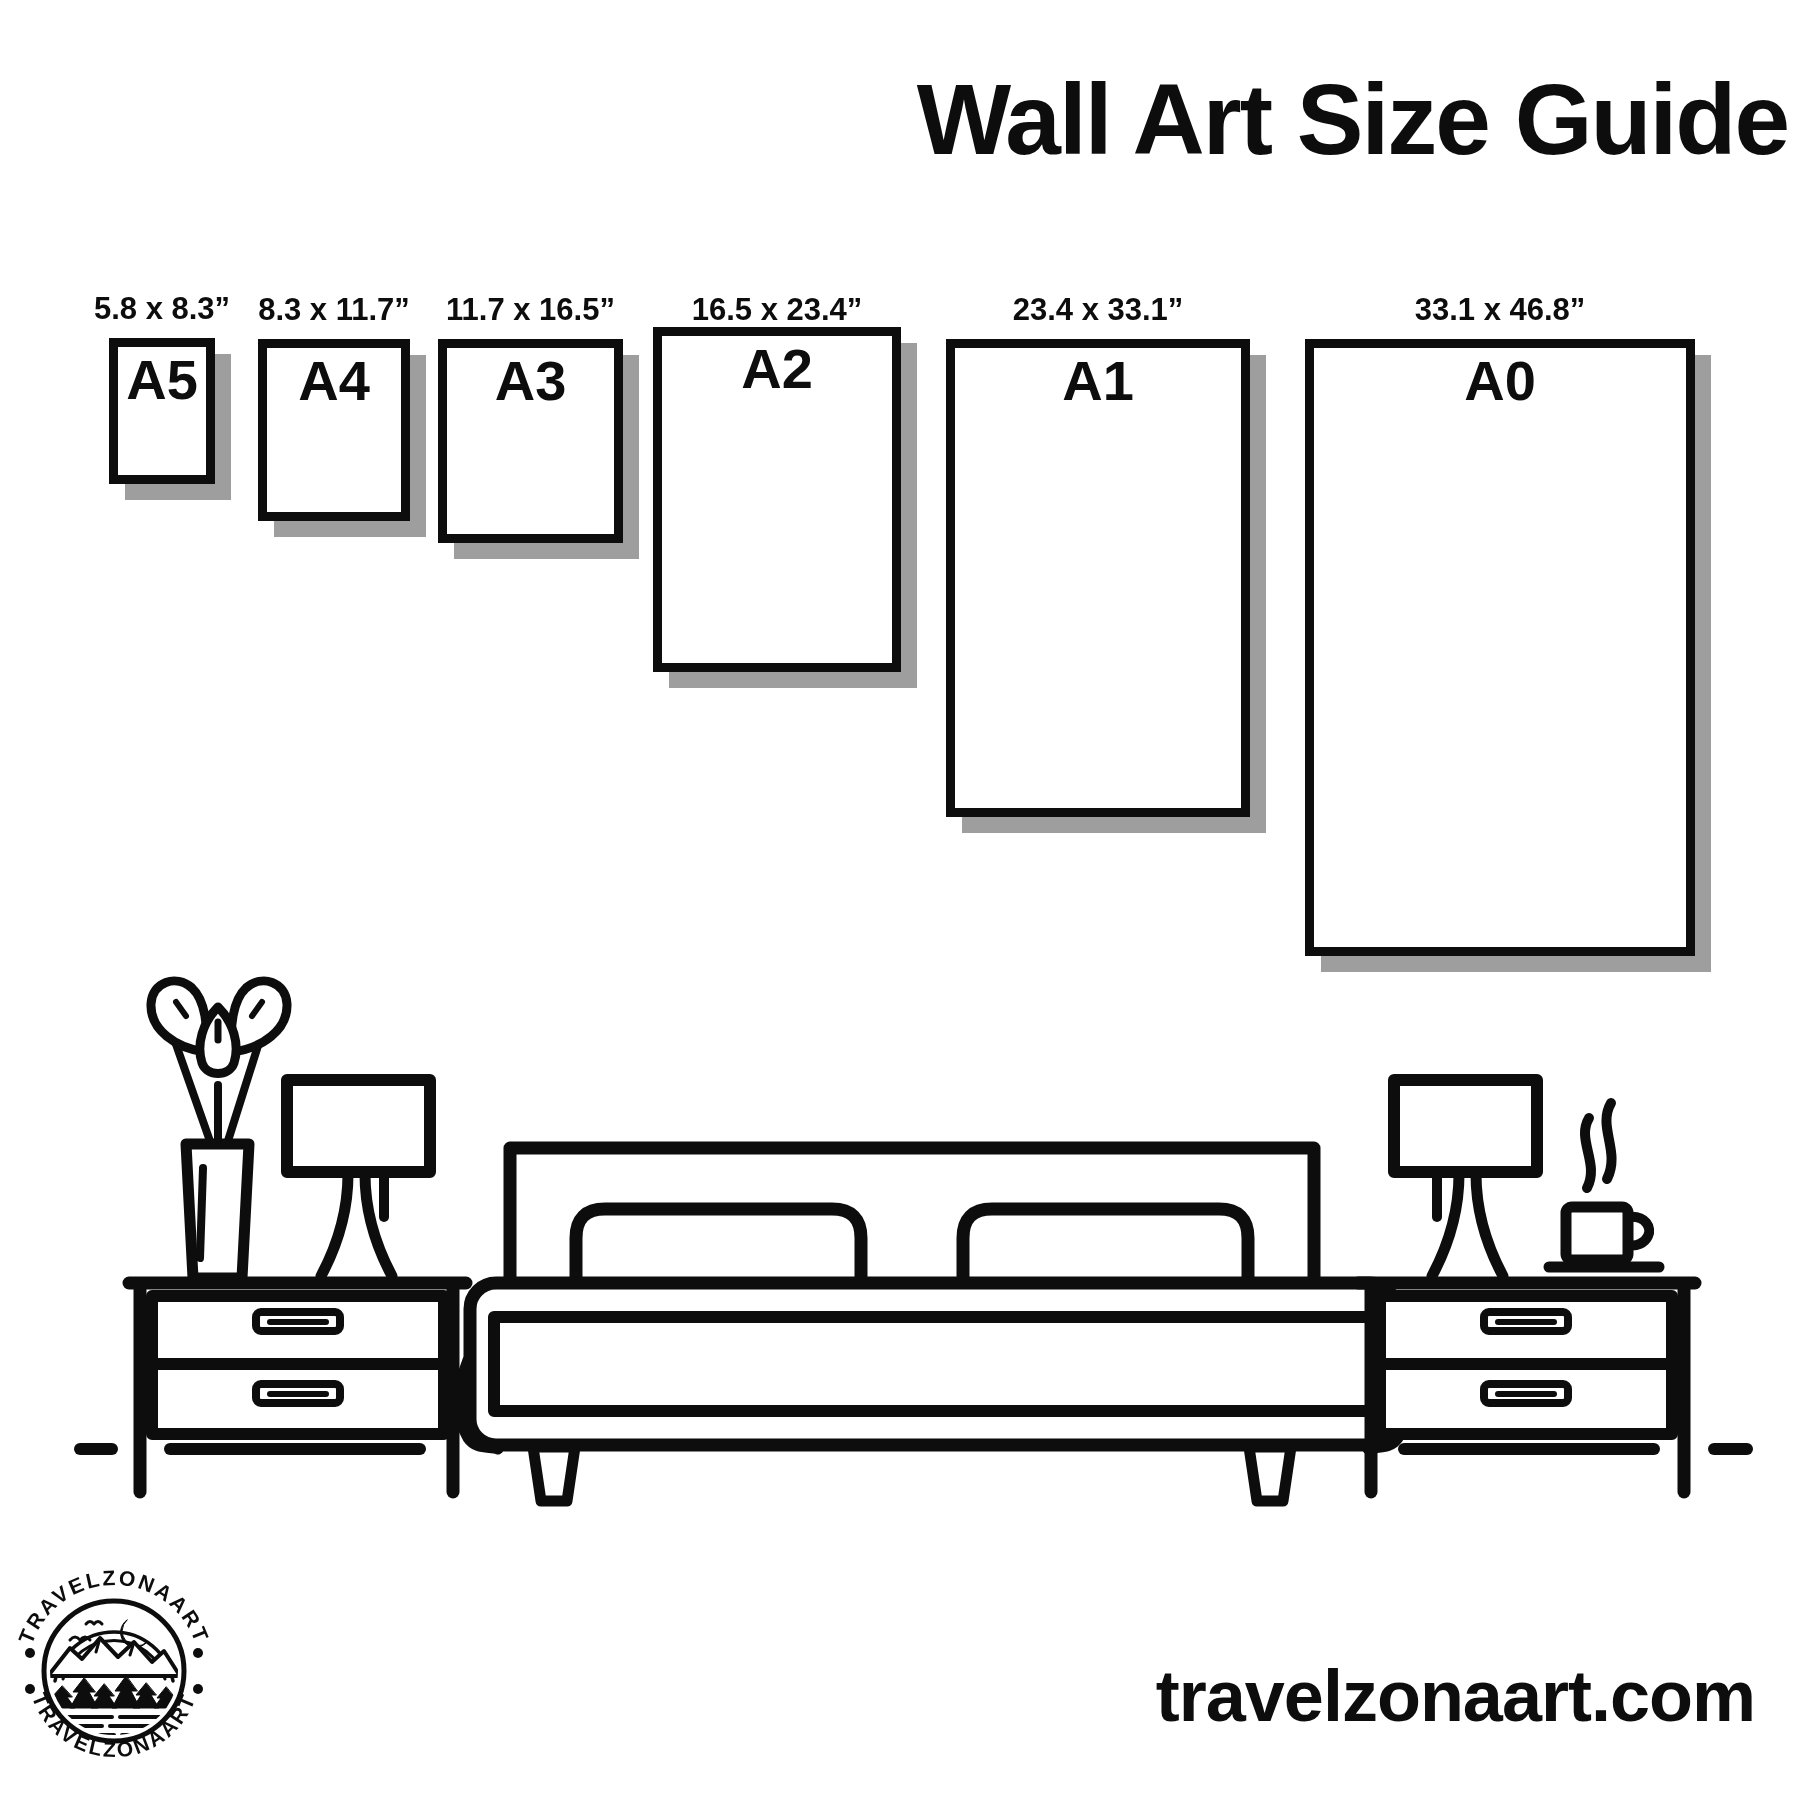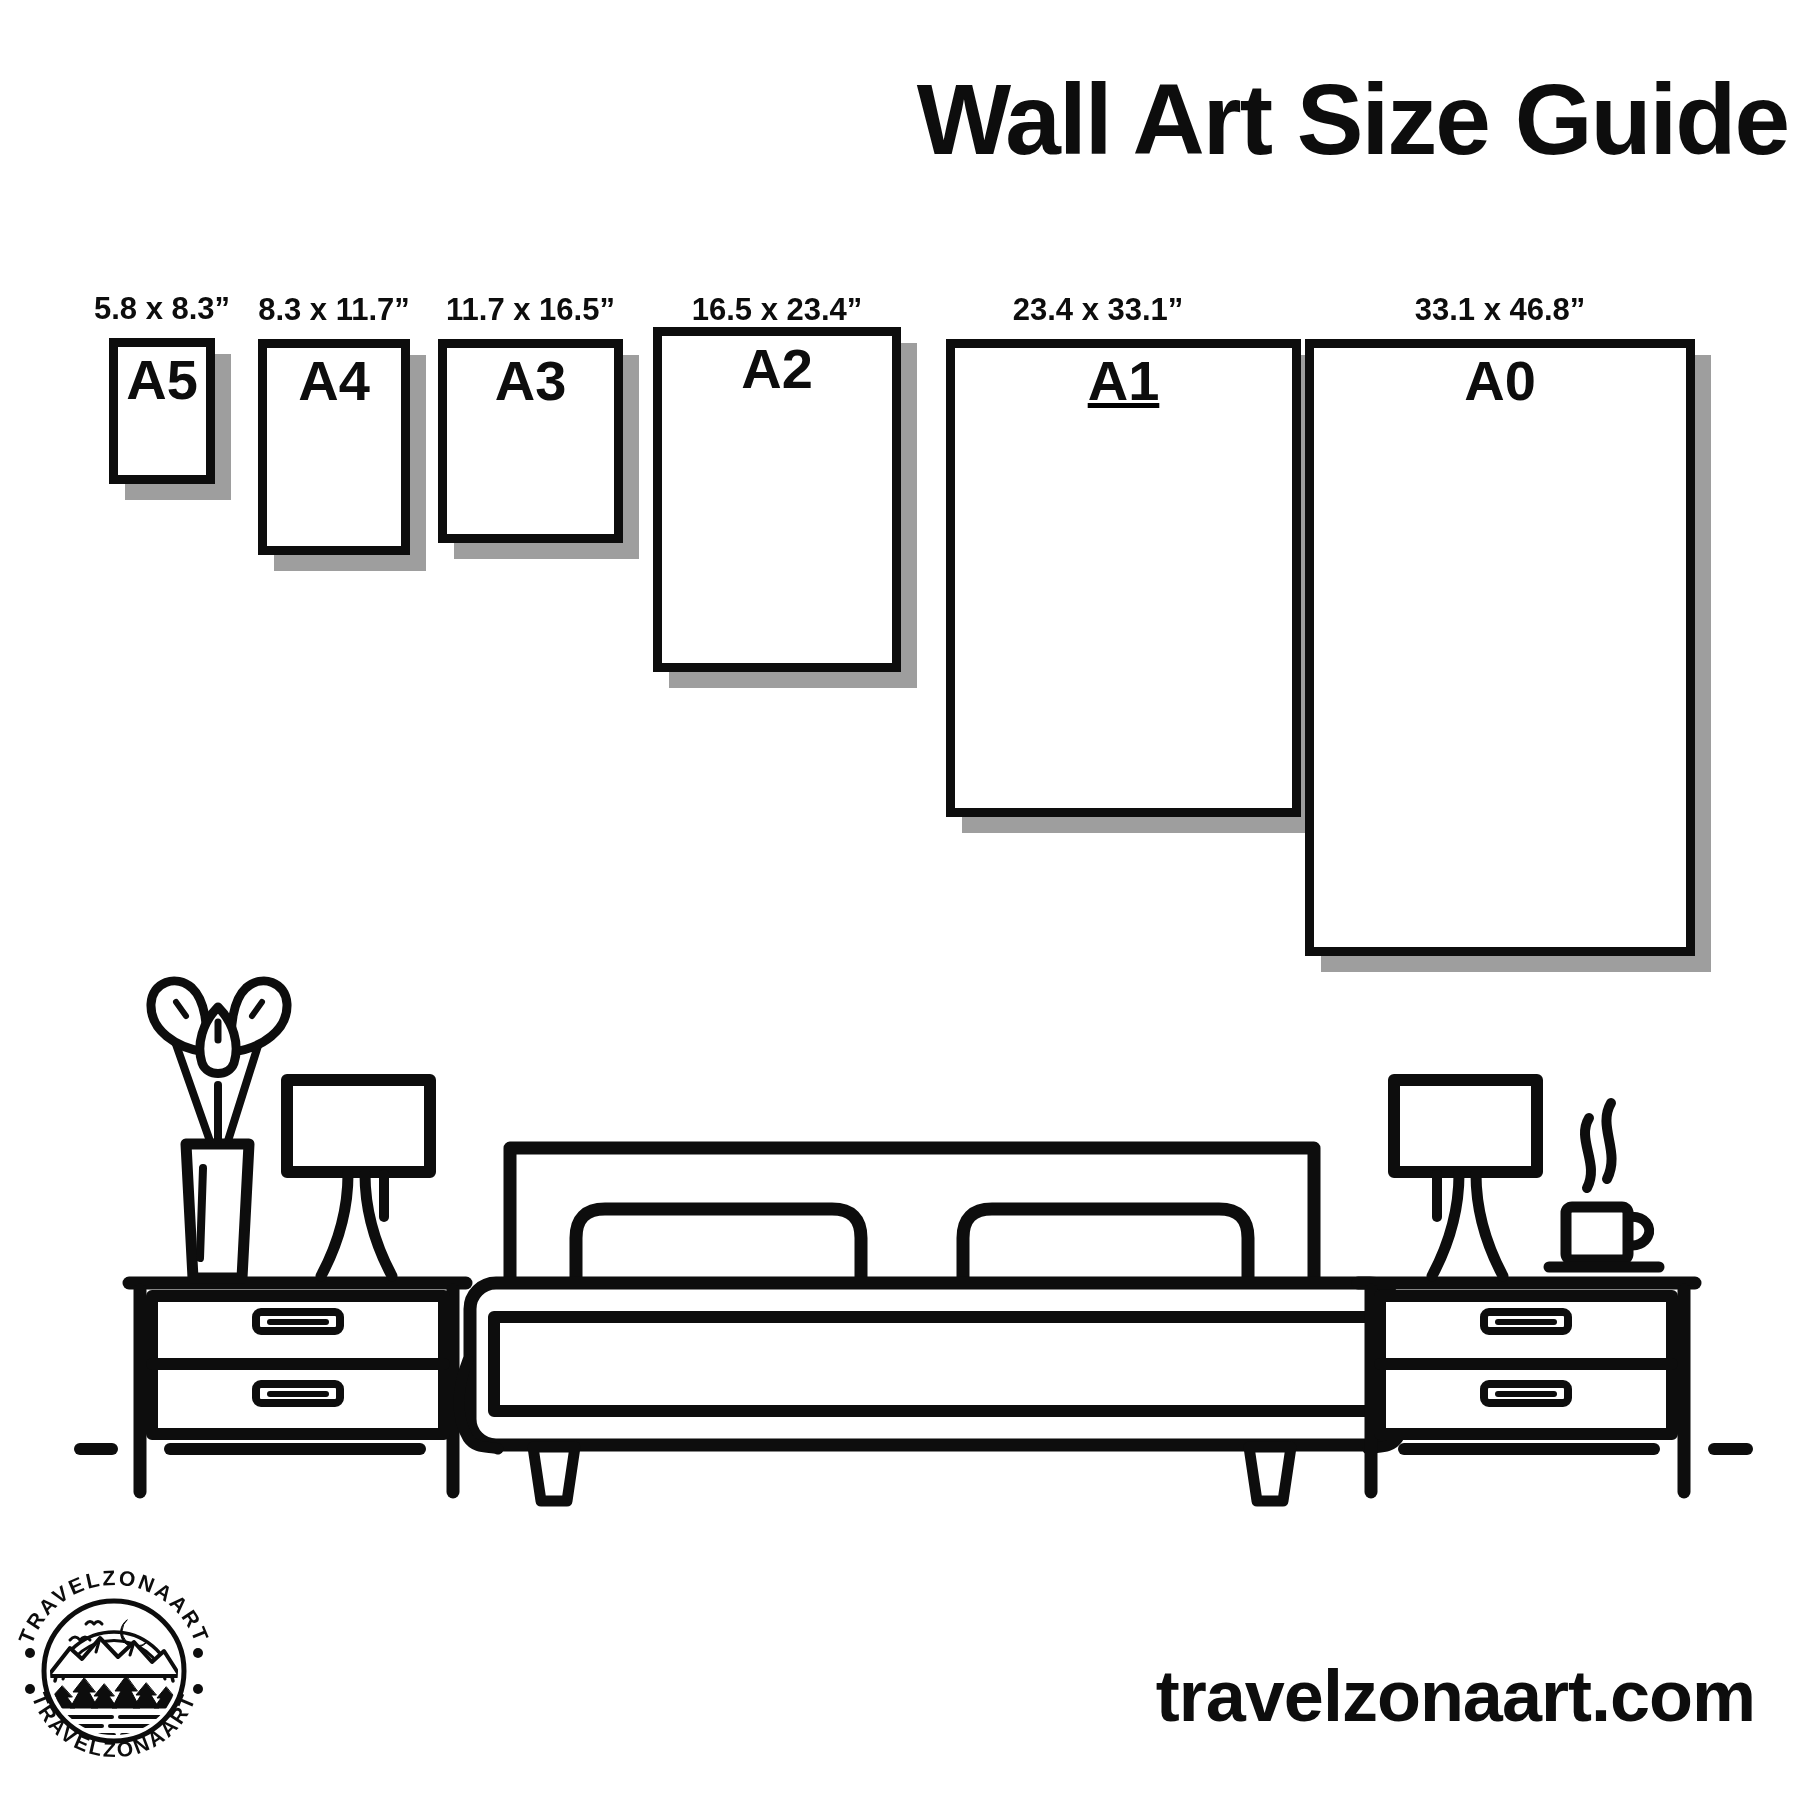--- a/index.html
+++ b/index.html
@@ -28,33 +28,33 @@
 <body>
 
 <h1 class="title">Wall Art Size Guide</h1>
 
 <div id="frames-row">
     <div class="size-label" style="left: 162px; top: 291px;">5.8 x 8.3”</div>
     <div class="frame" style="left: 109px; top: 338px; width: 106px; height: 146px;">
       <span class="frame-letter">A5</span>
     </div>
     <div class="size-label" style="left: 334px; top: 292px;">8.3 x 11.7”</div>
-    <div class="frame" style="left: 258px; top: 339px; width: 152px; height: 216px;">
+    <div class="frame" style="left: 258px; top: 339px; width: 152px; height: 182px;">
       <span class="frame-letter">A4</span>
     </div>
     <div class="size-label" style="left: 530.5px; top: 292px;">11.7 x 16.5”</div>
     <div class="frame" style="left: 438px; top: 339px; width: 185px; height: 204px;">
       <span class="frame-letter">A3</span>
     </div>
     <div class="size-label" style="left: 777px; top: 292px;">16.5 x 23.4”</div>
     <div class="frame" style="left: 653px; top: 327px; width: 248px; height: 345px;">
       <span class="frame-letter">A2</span>
     </div>
     <div class="size-label" style="left: 1098px; top: 292px;">23.4 x 33.1”</div>
-    <div class="frame" style="left: 946px; top: 339px; width: 355px; height: 478px; text-decoration: underline;">
+    <div class="frame" style="left: 946px; top: 339px; width: 304px; height: 478px;">
       <span class="frame-letter">A1</span>
     </div>
     <div class="size-label" style="left: 1500px; top: 292px;">33.1 x 46.8”</div>
     <div class="frame" style="left: 1305px; top: 339px; width: 390px; height: 617px;">
       <span class="frame-letter">A0</span>
     </div>
   </div>
 
 <svg id="scene" width="1800" height="560" viewBox="0 0 1800 560" xmlns="http://www.w3.org/2000/svg">
 

